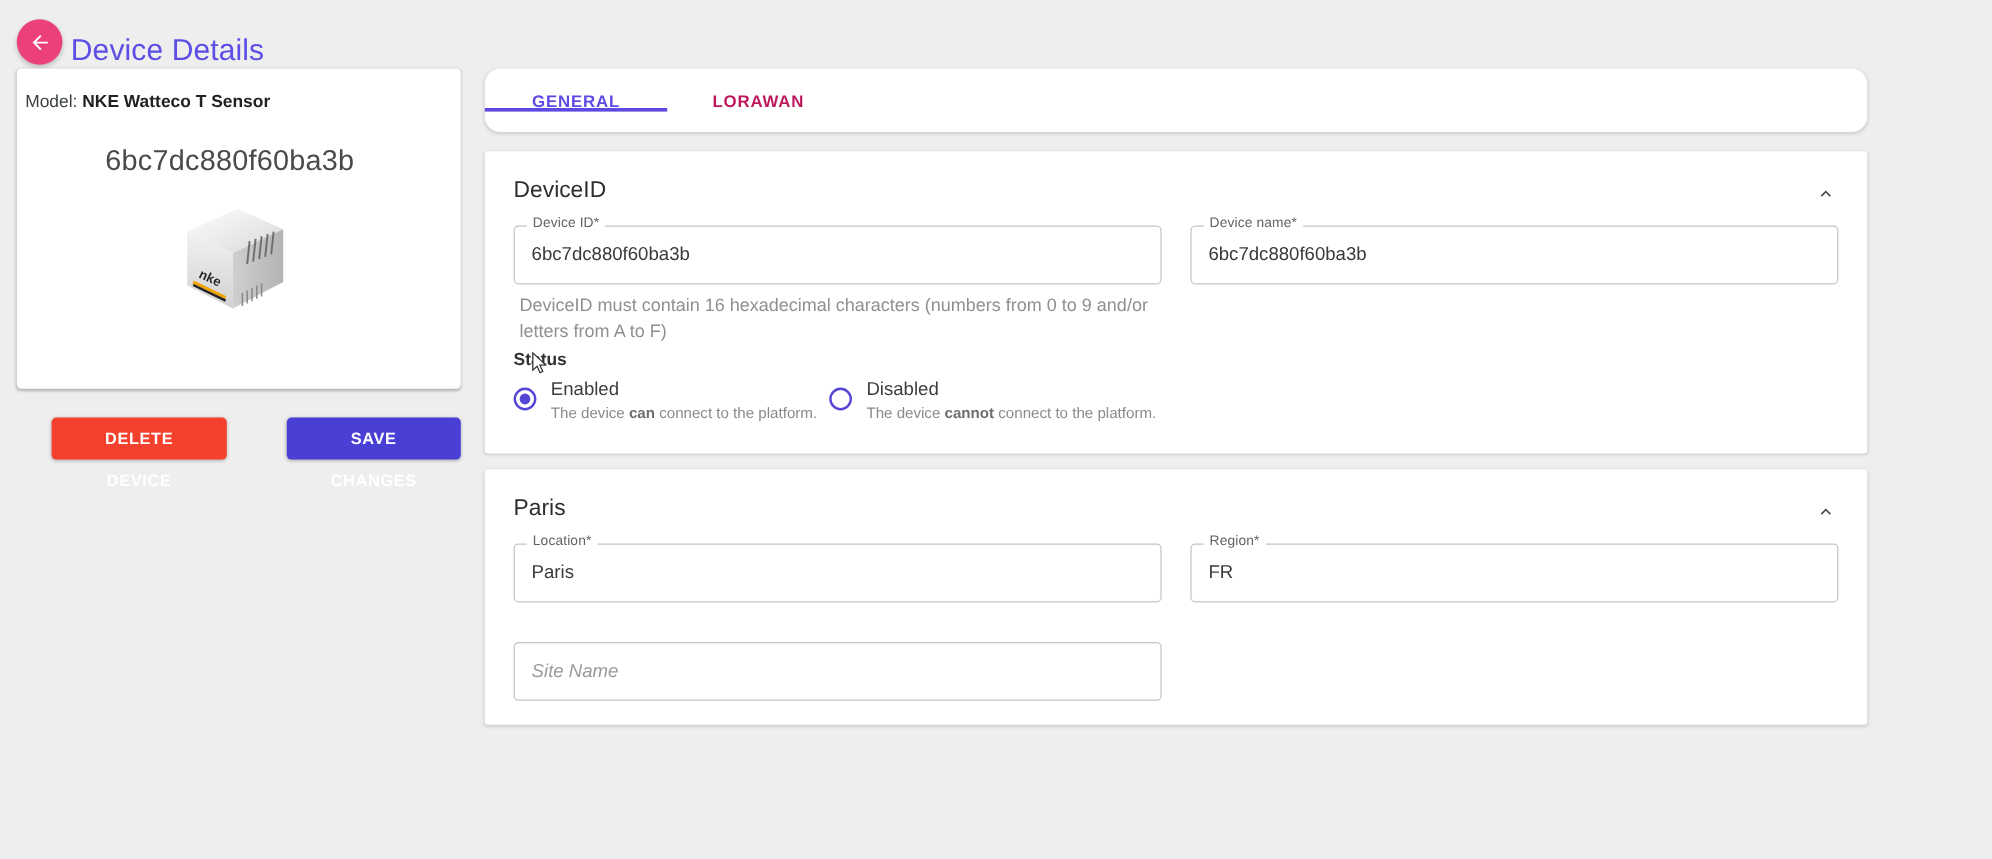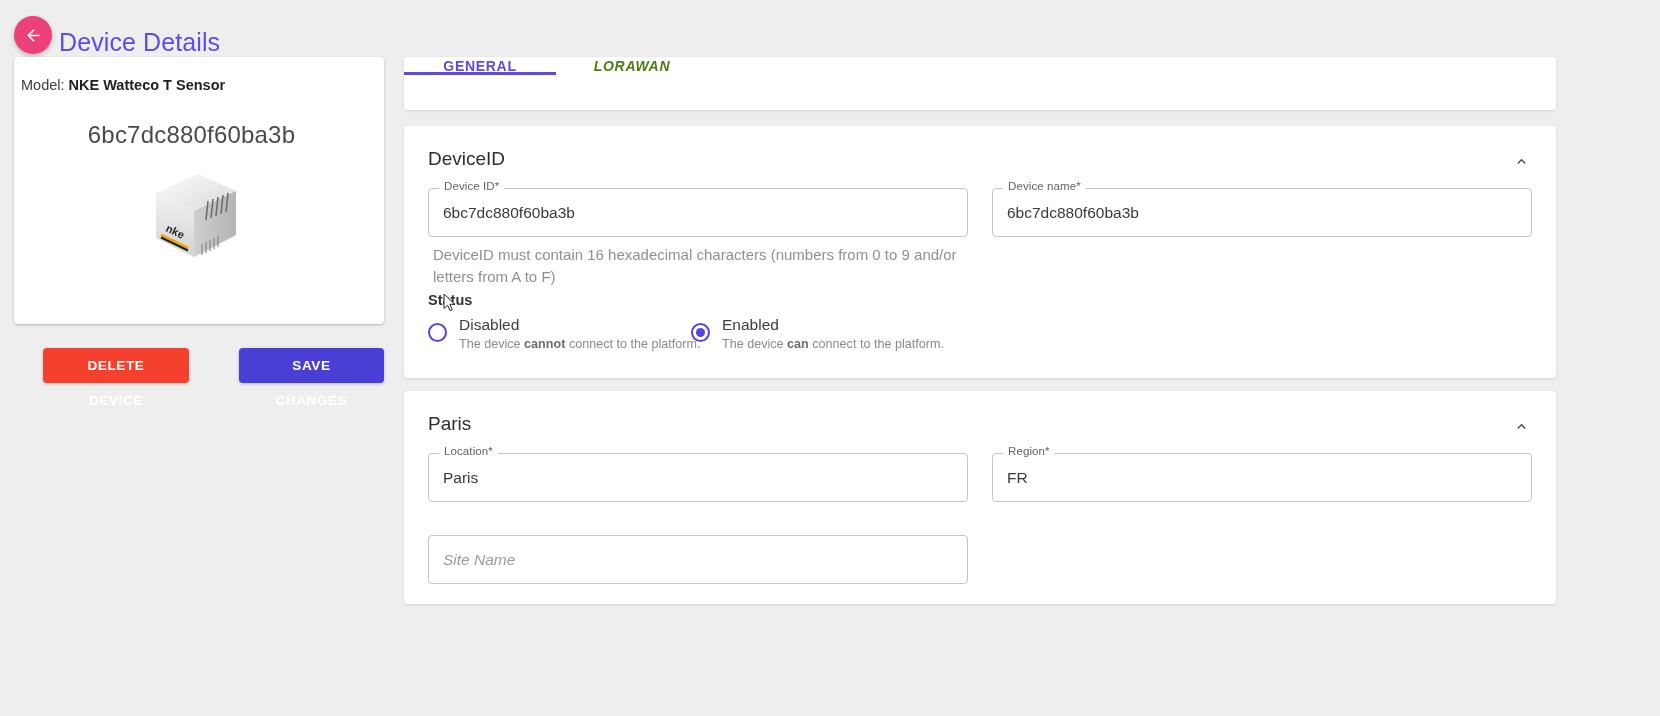--- a/index.html
+++ b/index.html
@@ -51,36 +51,36 @@
     box-shadow: 0 1px 3px rgba(0,0,0,.25);
     font-family: "Liberation Sans", sans-serif;
   }
   .btn-delete { background: #f4412e; }
   .btn-save { background: #4a3fd4; }
 
   
   .right-col { position: absolute; left: 404px; top: 57px; width: 1152px; }
 
   .tabs-card {
-    background: #fff; border-radius: 3px; height: 53px;
+    background: #fff; border-radius: 13px; height: 53px;
     box-shadow: 0 1px 3px rgba(0,0,0,.13);
-    display: flex; align-items: flex-start;
+    display: flex; align-items: center;
   }
   .tab {
     width: 152px; display: flex; align-items: center; justify-content: center;
     font-size: 14px; font-weight: 700; letter-spacing: .7px; cursor: pointer;
     position: relative; background: none; border: none;
     font-family: "Liberation Sans", sans-serif;
   }
   .tab.general { color: #5e4ae3; }
   .tab.general::after {
     content: ""; position: absolute; left: 0; right: 0; bottom: 0;
     height: 3px; background: #5e4ae3;
   }
-  .tab.lorawan { color: #4d7c0f; font-style: italic; }
+  .tab.lorawan { color: #be185d; }
 
   .panel {
     background: #fff; border-radius: 3px;
     box-shadow: 0 1px 3px rgba(0,0,0,.13);
     position: relative;
   }
   .panel-details { margin-top: 16px; height: 252px; }
   .panel-tags { margin-top: 13px; height: 213px; }
 
   .panel-head {
@@ -243,42 +243,42 @@
       </div>
 
       <div style="padding:0 24px;">
         <div class="helper">DeviceID must contain 16 hexadecimal characters (numbers from 0 to 9 and/or letters from A to F)</div>
       </div>
 
       <div class="status-wrap">
         <div class="status-label">Status</div>
         <div class="radio-row">
 
-          <div class="radio-opt second">
-            <div class="radio-outer"></div>
-            <div class="radio-texts">
-              <div class="radio-title">Disabled</div>
-              <div class="radio-desc">
-                <span>The device </span><b>cannot</b><span> connect to the platform.</span>
-              </div>
-            </div>
-          </div>
-
           <div class="radio-opt">
             <div class="radio-outer">
               <div class="radio-dot"></div>
             </div>
             <div class="radio-texts">
               <div class="radio-title">Enabled</div>
               <div class="radio-desc">
                 <span>The device </span><b>can</b><span> connect to the platform.</span>
               </div>
             </div>
           </div>
 
+          <div class="radio-opt second">
+            <div class="radio-outer"></div>
+            <div class="radio-texts">
+              <div class="radio-title">Disabled</div>
+              <div class="radio-desc">
+                <span>The device </span><b>cannot</b><span> connect to the platform.</span>
+              </div>
+            </div>
+          </div>
+
         </div>
       </div>
     </div>
 
     <div class="panel panel-tags">
       <div class="panel-head">Paris</div>
       <div class="chevron">
         <svg width="17" height="17" viewBox="0 0 24 24">
           <path d="M7.4 15.4L12 10.8l4.6 4.6L18 14l-6-6-6 6z" fill="#4a4a4a"></path>
         </svg>

